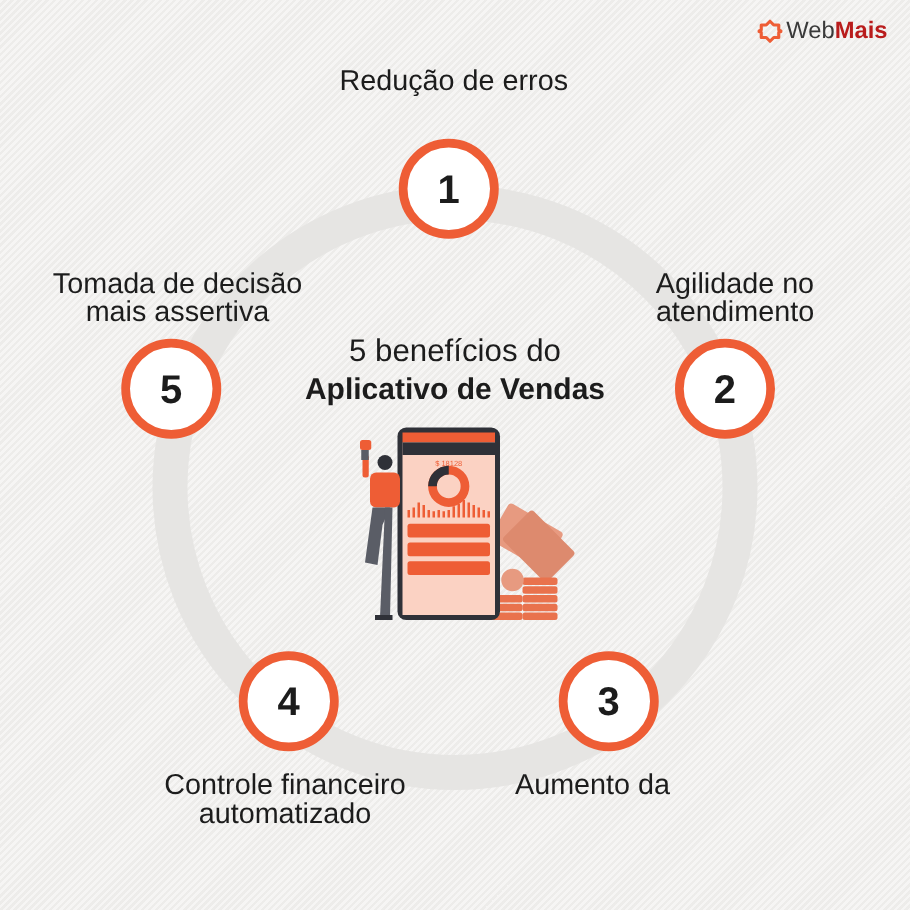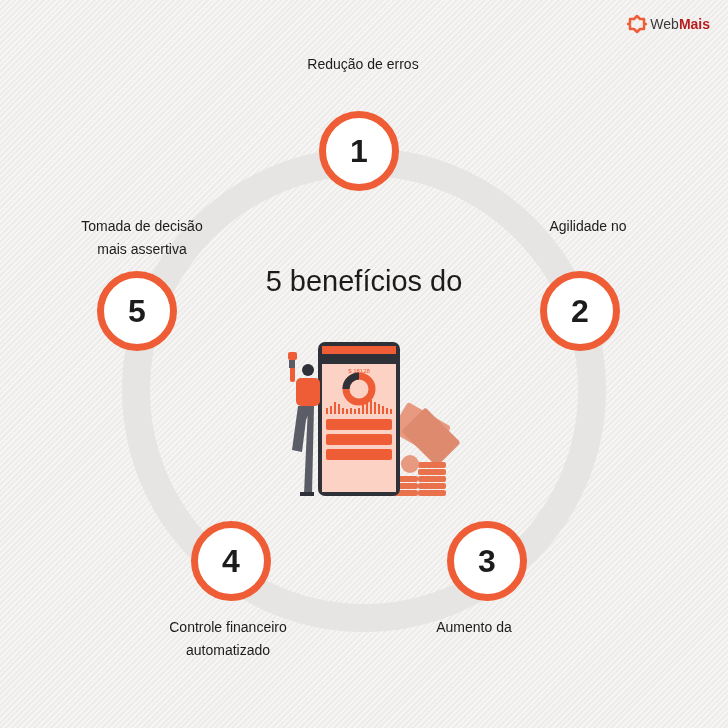--- a/index.html
+++ b/index.html
@@ -2,28 +2,28 @@
 <html><head>
 <meta charset="utf-8">
 <style>
   html,body{margin:0;padding:0;}
   body{width:728px;height:728px;position:relative;overflow:hidden;
     background:#f1f0ee;font-family:"Liberation Sans","DejaVu Sans",sans-serif;color:#1c1c1c;}
   .bg-texture{position:absolute;inset:0;
     background-image:repeating-linear-gradient(135deg, rgba(255,255,255,0.35) 0 2px, rgba(0,0,0,0.015) 2px 4px);}
   .ring{position:absolute;left:122px;top:148px;width:484px;height:484px;border-radius:50%;
     border:28px solid #e6e5e3;box-sizing:border-box;}
-  .logo{position:absolute;right:18px;top:14px;display:flex;align-items:center;gap:3px;font-size:14px;color:#3a3a3a;}
+  .logo{position:absolute;right:18px;top:14px;display:flex;align-items:center;gap:3px;font-size:19px;color:#3a3a3a;}
   .logo .bold{font-weight:bold;color:#b91c1c;}
   .badge{position:absolute;width:80px;height:80px;border-radius:50%;background:#fff;
     border:7px solid #ee5d35;box-sizing:border-box;display:flex;align-items:center;justify-content:center;
     font-size:32px;font-weight:bold;color:#1c1c1c;}
-  .label{position:absolute;text-align:center;font-size:14px;line-height:23px;color:#1c1c1c;width:220px;}
+  .label{position:absolute;text-align:center;font-size:23px;line-height:23px;color:#1c1c1c;width:220px;}
   .title{position:absolute;left:214px;top:266px;width:300px;text-align:center;}
-  .title .l1{font-size:29px;line-height:30px;}
+  .title .l1{font-size:25px;line-height:30px;}
   .title .l2{font-size:24px;line-height:32px;font-weight:bold;}
   .illus{position:absolute;left:278px;top:340px;width:190px;height:160px;}
 </style>
 </head>
 <body>
 
 <div class="bg-texture"></div>
 <div class="ring"></div>
 
 <div class="logo">
@@ -34,20 +34,21 @@
     <span class="bold" style="margin-left:-3px">Mais</span>
 </div>
 
 <div class="label" style="left:253px;top:53px;">
   <div>Redução de erros</div>
 </div>
 <div class="badge" style="left:319px;top:111px;">1</div>
 
 <div class="label" style="left:478px;top:215px;">
   <div>Agilidade no</div>
+  <div>atendimento</div>
 </div>
 <div class="badge" style="left:540px;top:271px;">2</div>
 
 <div class="badge" style="left:447px;top:521px;">3</div>
 <div class="label" style="left:364px;top:616px;">
   <div>Aumento da</div>
 </div>
 
 <div class="badge" style="left:191px;top:521px;">4</div>
 <div class="label" style="left:118px;top:616px;">
@@ -56,20 +57,21 @@
 </div>
 
 <div class="label" style="left:32px;top:215px;">
   <div>Tomada de decisão</div>
   <div>mais assertiva</div>
 </div>
 <div class="badge" style="left:97px;top:271px;">5</div>
 
 <div class="title">
   <div class="l1">5 benefícios do</div>
+  <div class="l2">Aplicativo de Vendas</div>
 </div>
 
 <svg class="illus" viewBox="0 0 190 160">
 
   <g>
     <rect x="118" y="72" width="50" height="34" rx="3" fill="#e79a80" transform="rotate(30 143 89)"></rect>
     <rect x="128" y="80" width="50" height="34" rx="3" fill="#dd8a6e" transform="rotate(45 153 97)"></rect>
   </g>
 
   <g fill="#e9724d">

